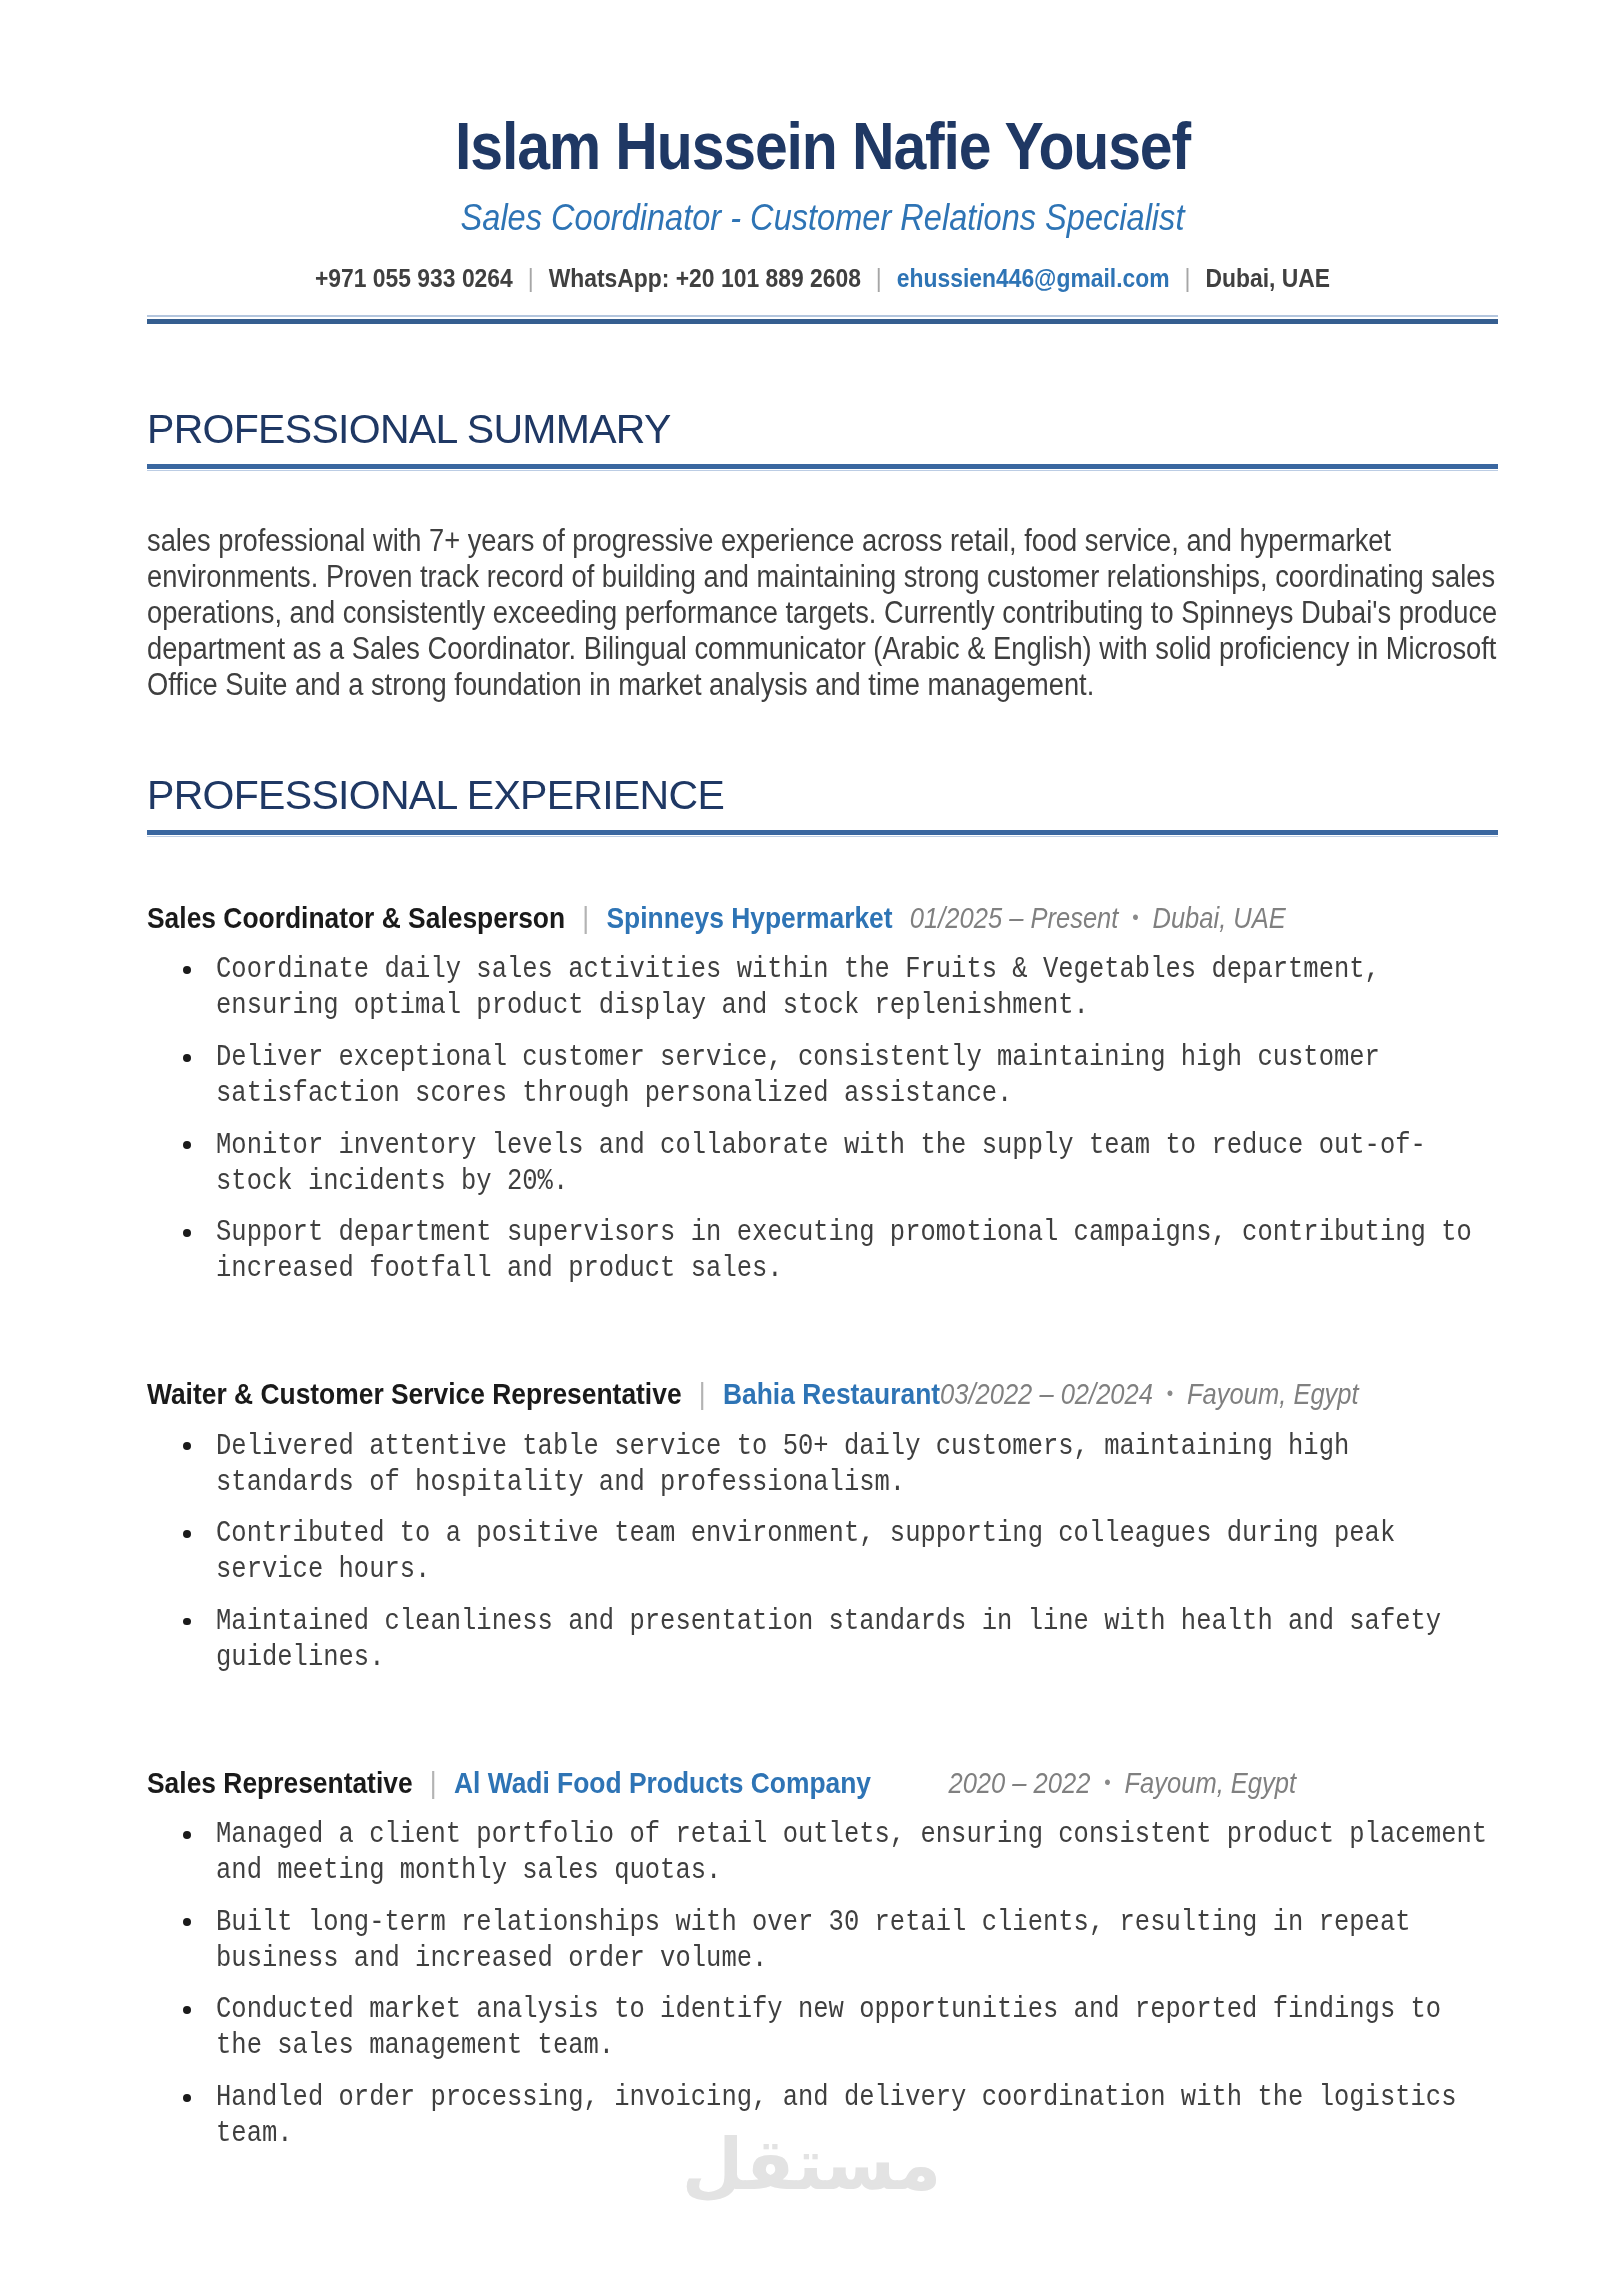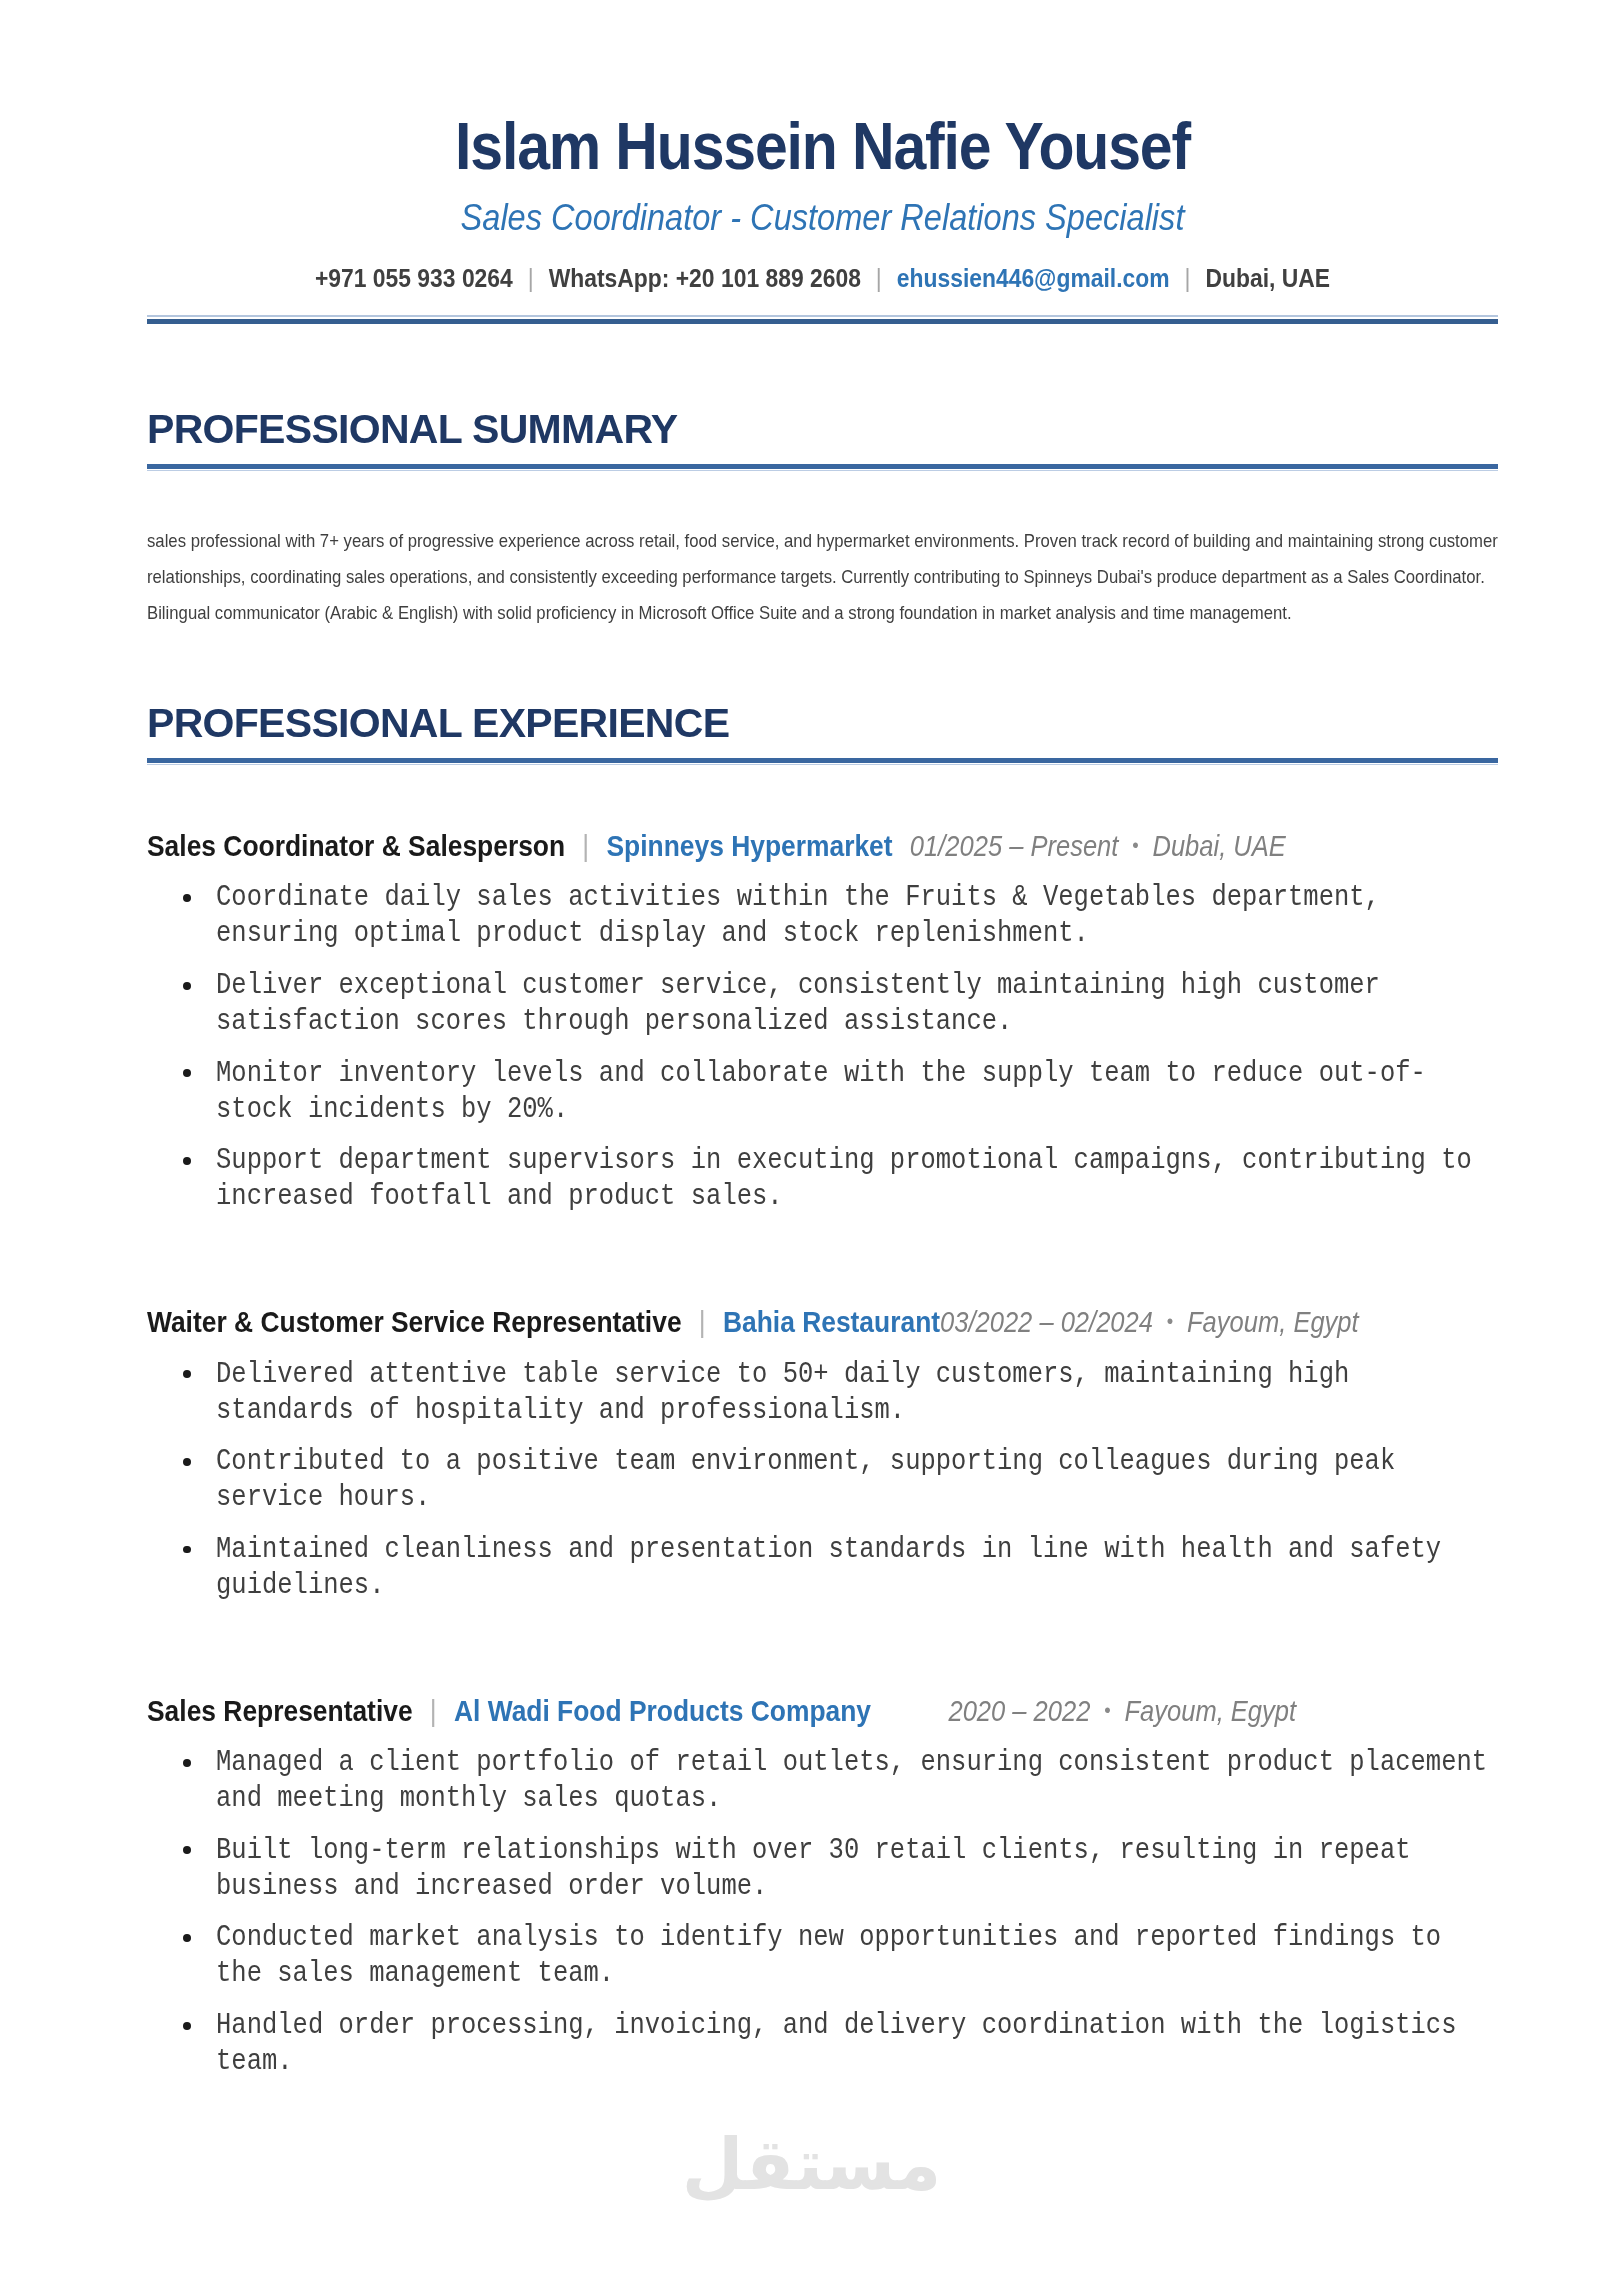--- a/index.html
+++ b/index.html
@@ -37,33 +37,33 @@
   .contact .sep { color:#a6a6a6; font-weight:normal; padding:0 17px; }
   .contact .email { color:#2e74b5; text-decoration:none; }
   .header-rule {
     margin-top:21px; height:2.6px;
     border-top:2px solid #b4c6de;
     border-bottom:5.9px solid #355e90;
   }
 
   
   .section-heading {
-    margin:0; font-size:41px; font-weight:bold; letter-spacing:-0.7px;
+    margin:0; font-size:41px; font-weight:normal; letter-spacing:-0.7px;
     color:#1f3864; line-height:1.15;
   }
   .section-rule {
     margin-top:10.5px; height:7.2px;
     background:linear-gradient(#3a67a0 0, #3a67a0 5.2px, #ffffff 5.2px, #ffffff 5.9px, #bccde4 5.9px, #bccde4 7.2px);
   }
   .sec-summary { margin-top:82px; }
   .sec-experience { margin-top:69px; }
 
   .summary-text {
     margin-top:52px;
-    font-size:19px; line-height:36px; color:#3f3f3f;
+    font-size:31px; line-height:36px; color:#3f3f3f;
   }
 
   
   .job.j1 { margin-top:62px; }
   .job.j2, .job.j3 { margin-top:88px; }
   .job-head { font-size:30px; line-height:1.25; white-space:nowrap; }
   .job-title { font-weight:bold; color:#1a1a1a; }
   .pipe { color:#b3b3b3; font-weight:300; padding:0 19.6px; }
   .company { font-weight:bold; color:#2e74b5; }
   .dates { font-style:italic; color:#808080; font-size:29px; }

